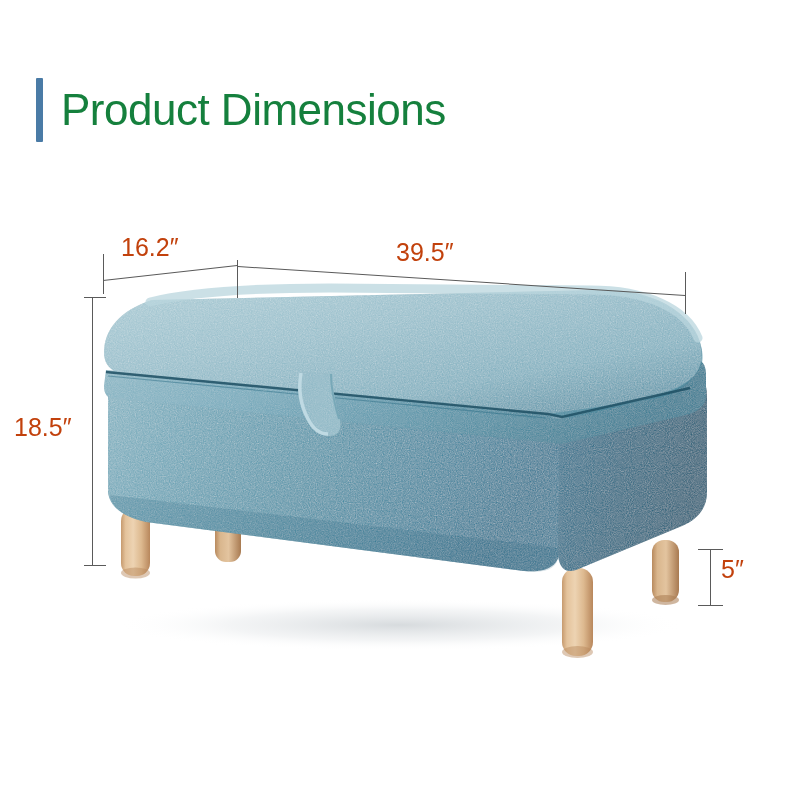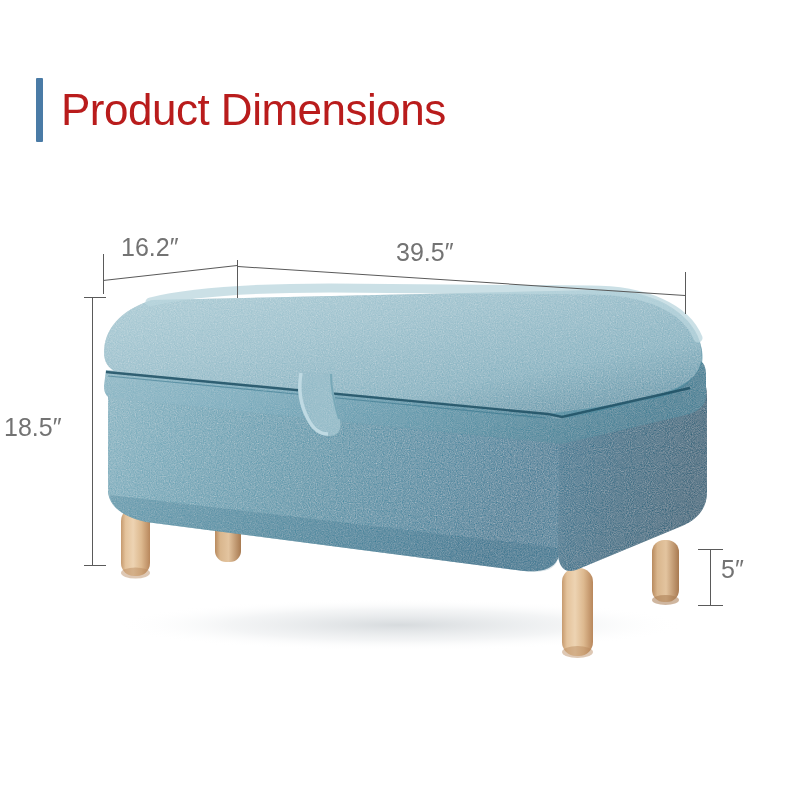--- a/index.html
+++ b/index.html
@@ -29,31 +29,31 @@
     gap: 18px;
   }
   .title-bar {
     width: 7px;
     background: #4a7ba6;
     border-radius: 1px;
   }
   .title-text {
     font-size: 44px;
     font-weight: 400;
-    color: #b91c1c;
+    color: #15803d;
     letter-spacing: -0.5px;
     line-height: 64px;
     white-space: nowrap;
   }
 
   
   .dim-label {
     position: absolute;
     font-size: 25px;
-    color: #737373;
+    color: #c2410c;
     white-space: nowrap;
     letter-spacing: 0px;
   }
   .dim-line {
     position: absolute;
     background: #5a5a5a;
   }
   .dim-v { width: 1px; }
   .tick-v { position: absolute; width: 1px; background: #6a6a6a; }
   .tick-h { position: absolute; height: 1px; background: #6a6a6a; }
@@ -276,21 +276,21 @@
   <div>
     <div class="dim-slope" style="left: 238px; top: 266px; width: 448px; transform: rotate(3.7deg); background: rgb(90, 90, 90);"></div>
     <div class="tick-v" style="left: 685px; top: 272px; height: 42px; background: rgb(90, 90, 90);"></div>
     <div class="dim-label" style="left:396px; top:238px;text-align:center;">39.5″</div>
   </div>
 
   <div>
     <div class="dim-line dim-v" style="left: 92px; top: 297px; height: 269px; background: rgb(90, 90, 90);"></div>
     <div class="tick-h" style="left: 84px; top: 297px; width: 22px; background: rgb(90, 90, 90);"></div>
     <div class="tick-h" style="left: 84px; top: 565px; width: 22px; background: rgb(90, 90, 90);"></div>
-    <div class="dim-label" style="left:4px; top:413px;">18.5″</div>
+    <div class="dim-label" style="left:14px; top:413px;">18.5″</div>
   </div>
 
   <div>
     <div class="dim-line dim-v" style="left: 710px; top: 549px; height: 57px; background: rgb(90, 90, 90);"></div>
     <div class="tick-h" style="left: 698px; top: 549px; width: 25px; background: rgb(90, 90, 90);"></div>
     <div class="tick-h" style="left: 698px; top: 605px; width: 25px; background: rgb(90, 90, 90);"></div>
     <div class="dim-label" style="left:721px; top:555px;">5″</div>
   </div>
 
 </div>

